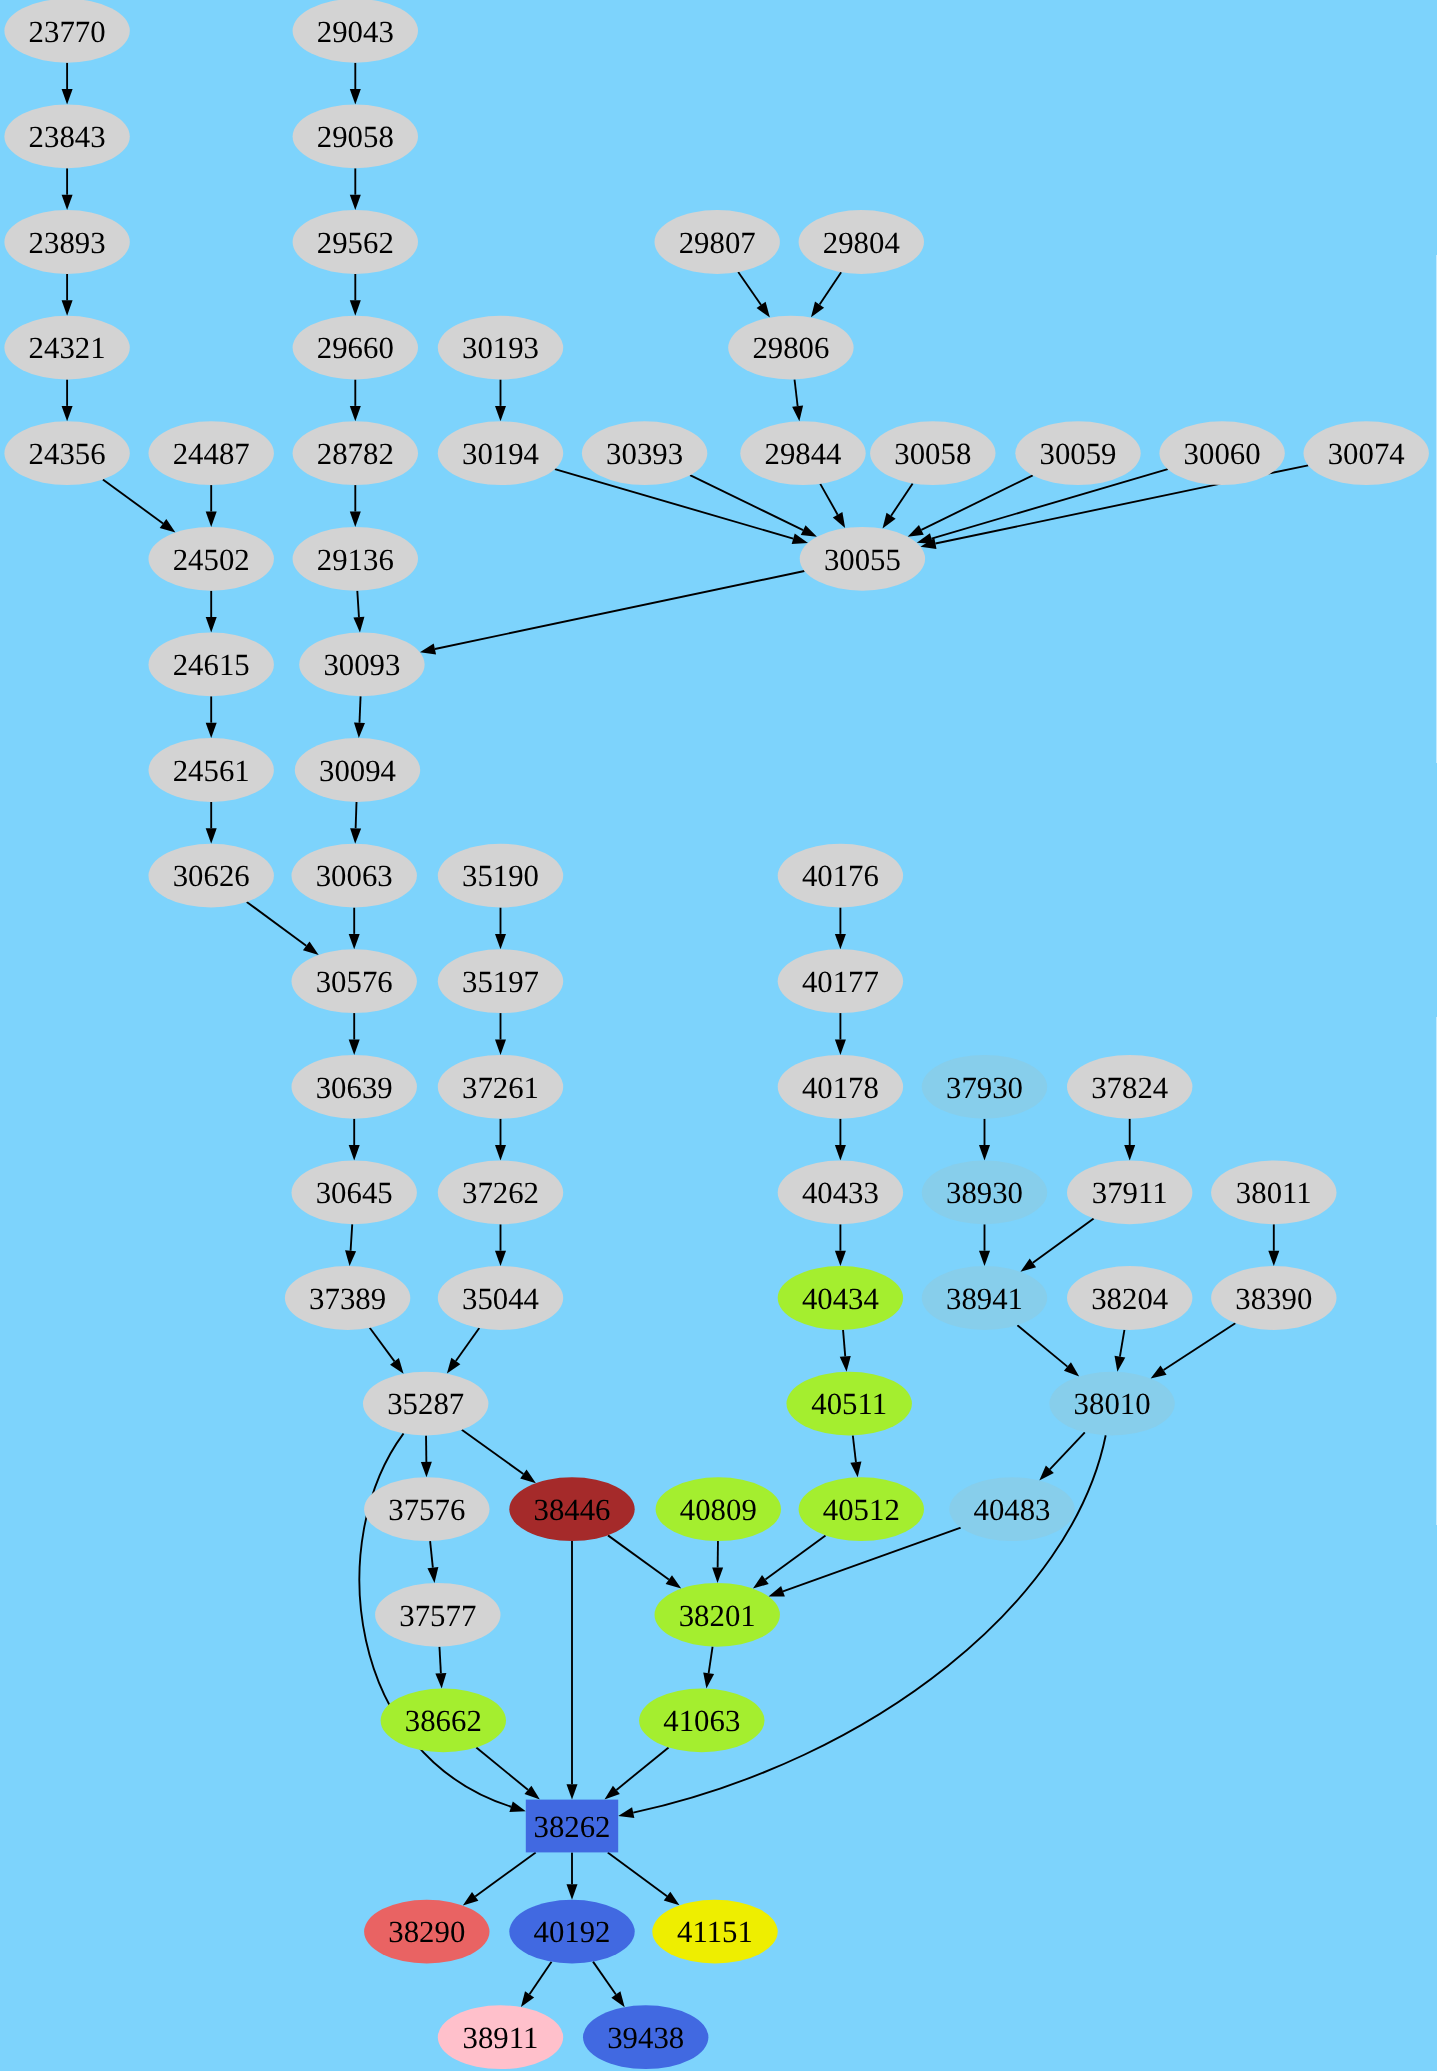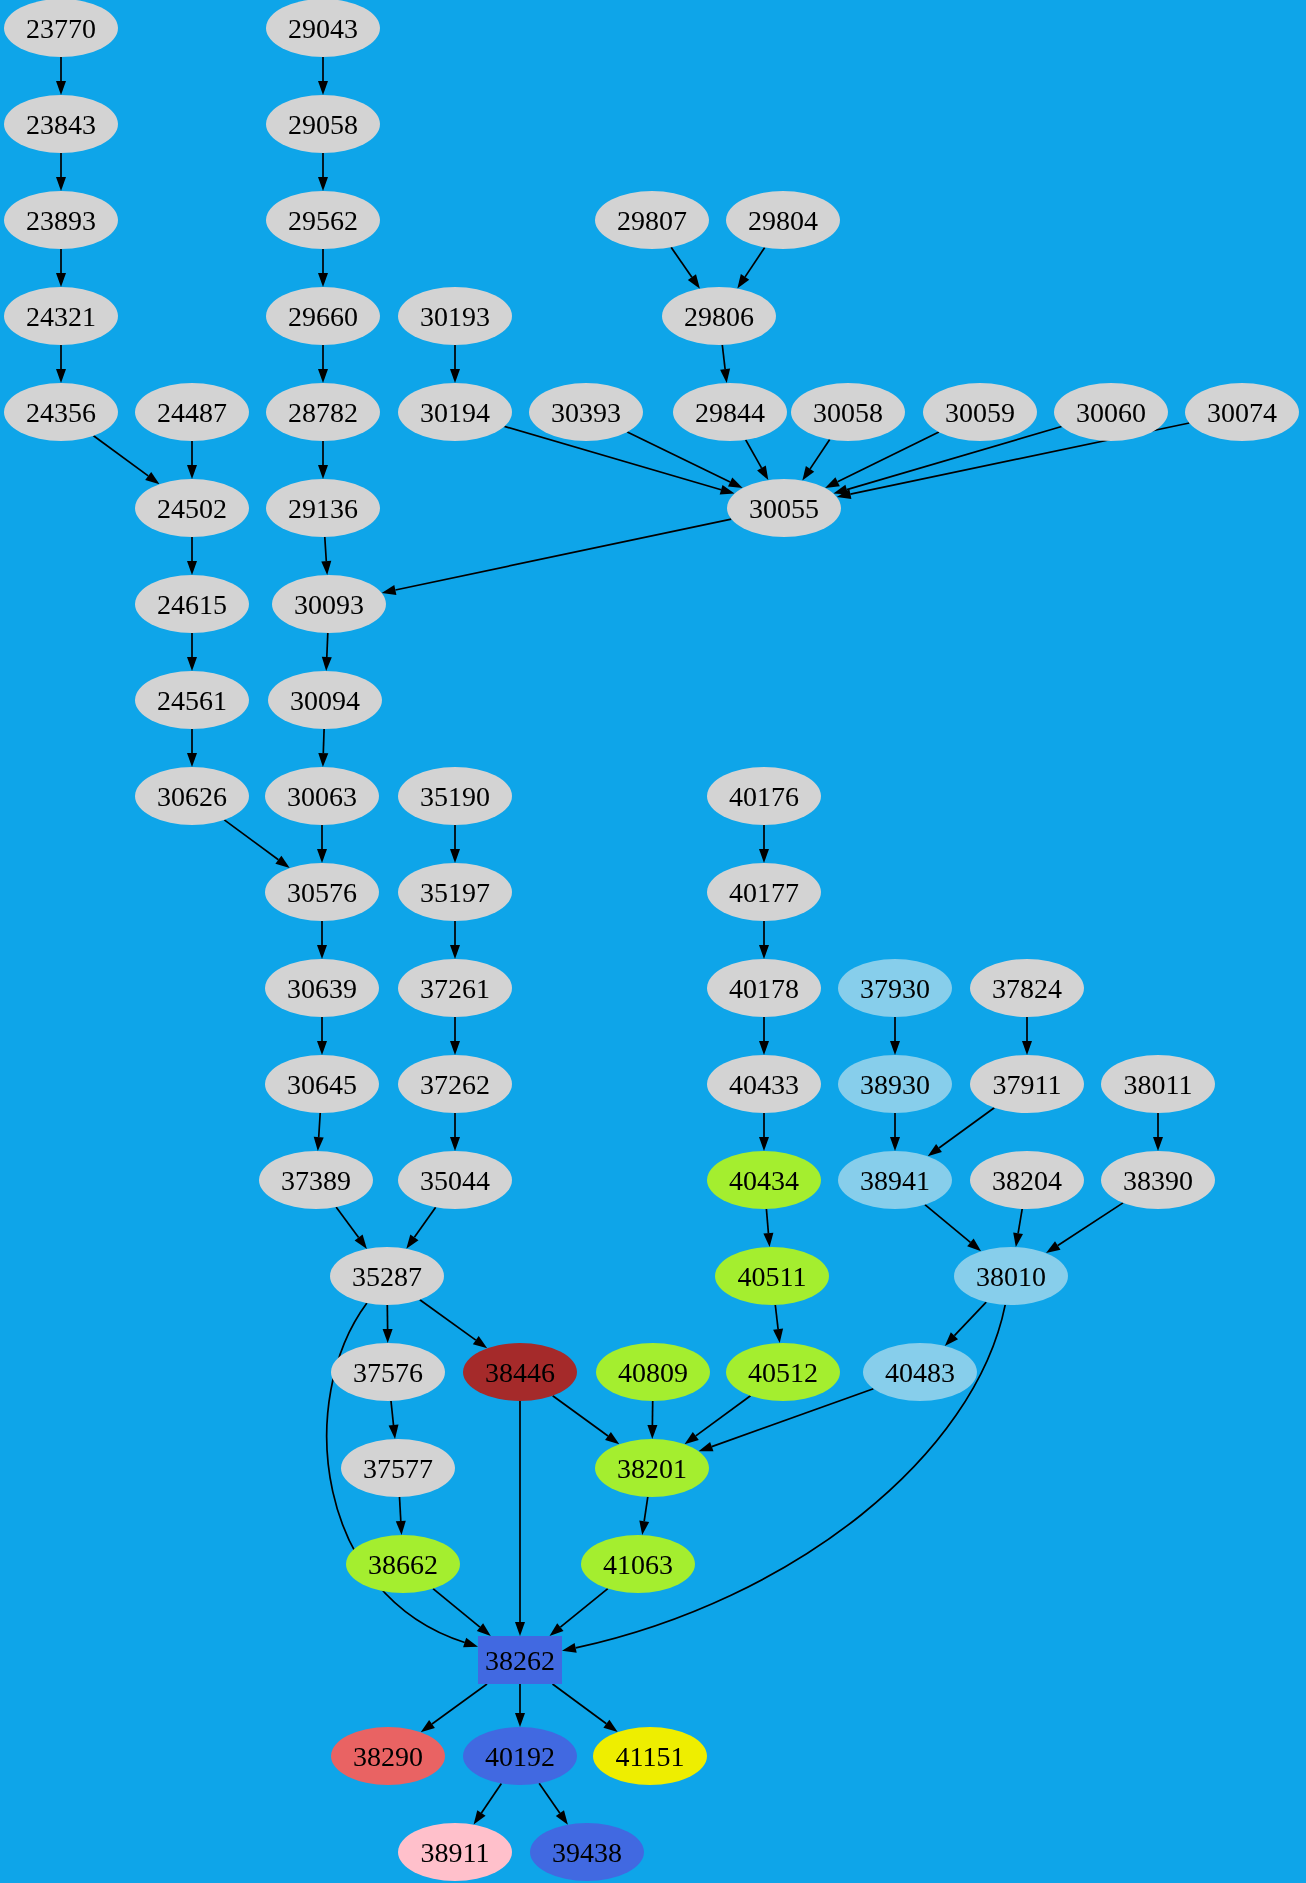--- a/index.html
+++ b/index.html
@@ -4,21 +4,21 @@
 <style>
   html, body {
     margin: 0;
     padding: 0;
     background: #ffffff;
   }
   .graph-canvas {
     position: relative;
     width: 1306px;
     height: 1883px;
-    background: #0ea5e9;
+    background: #7dd3fc;
     overflow: hidden;
   }
   svg text {
     font-family: "Liberation Serif", "DejaVu Serif", serif;
     user-select: none;
   }
 </style>
 </head>
 <body>
 

